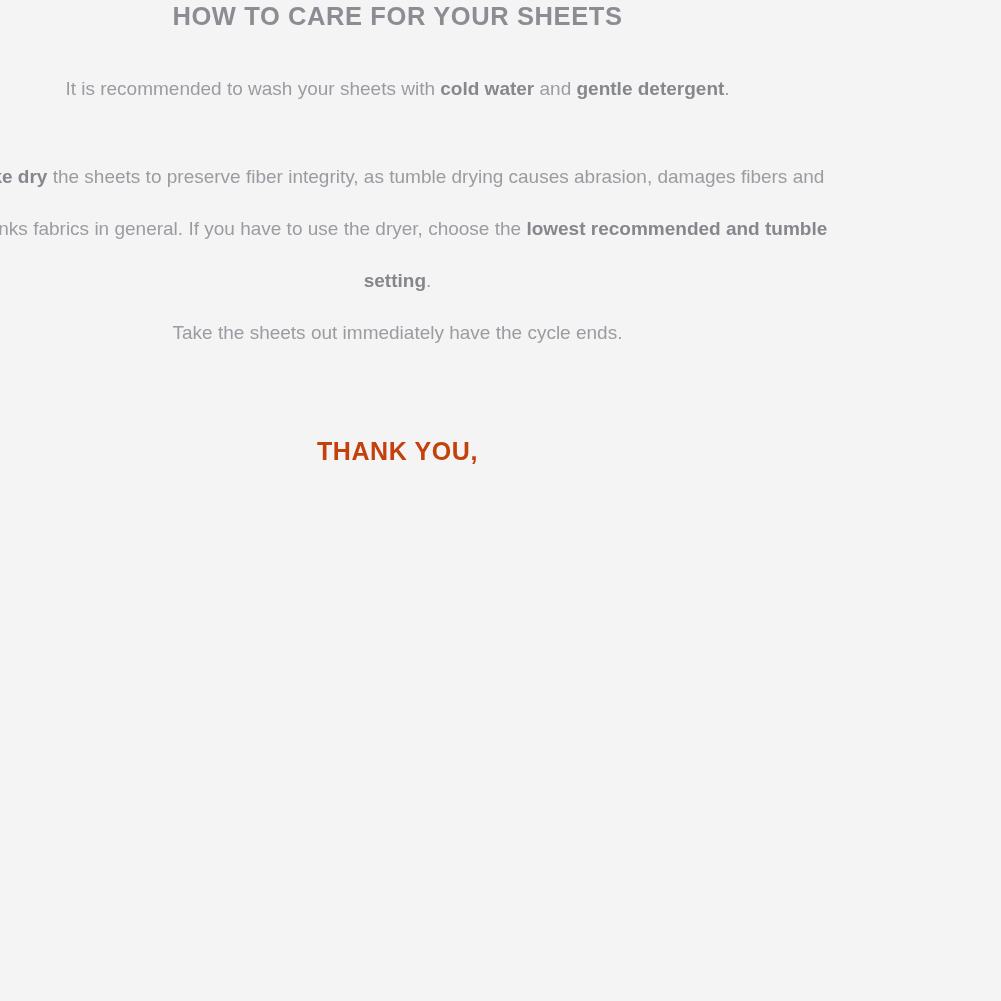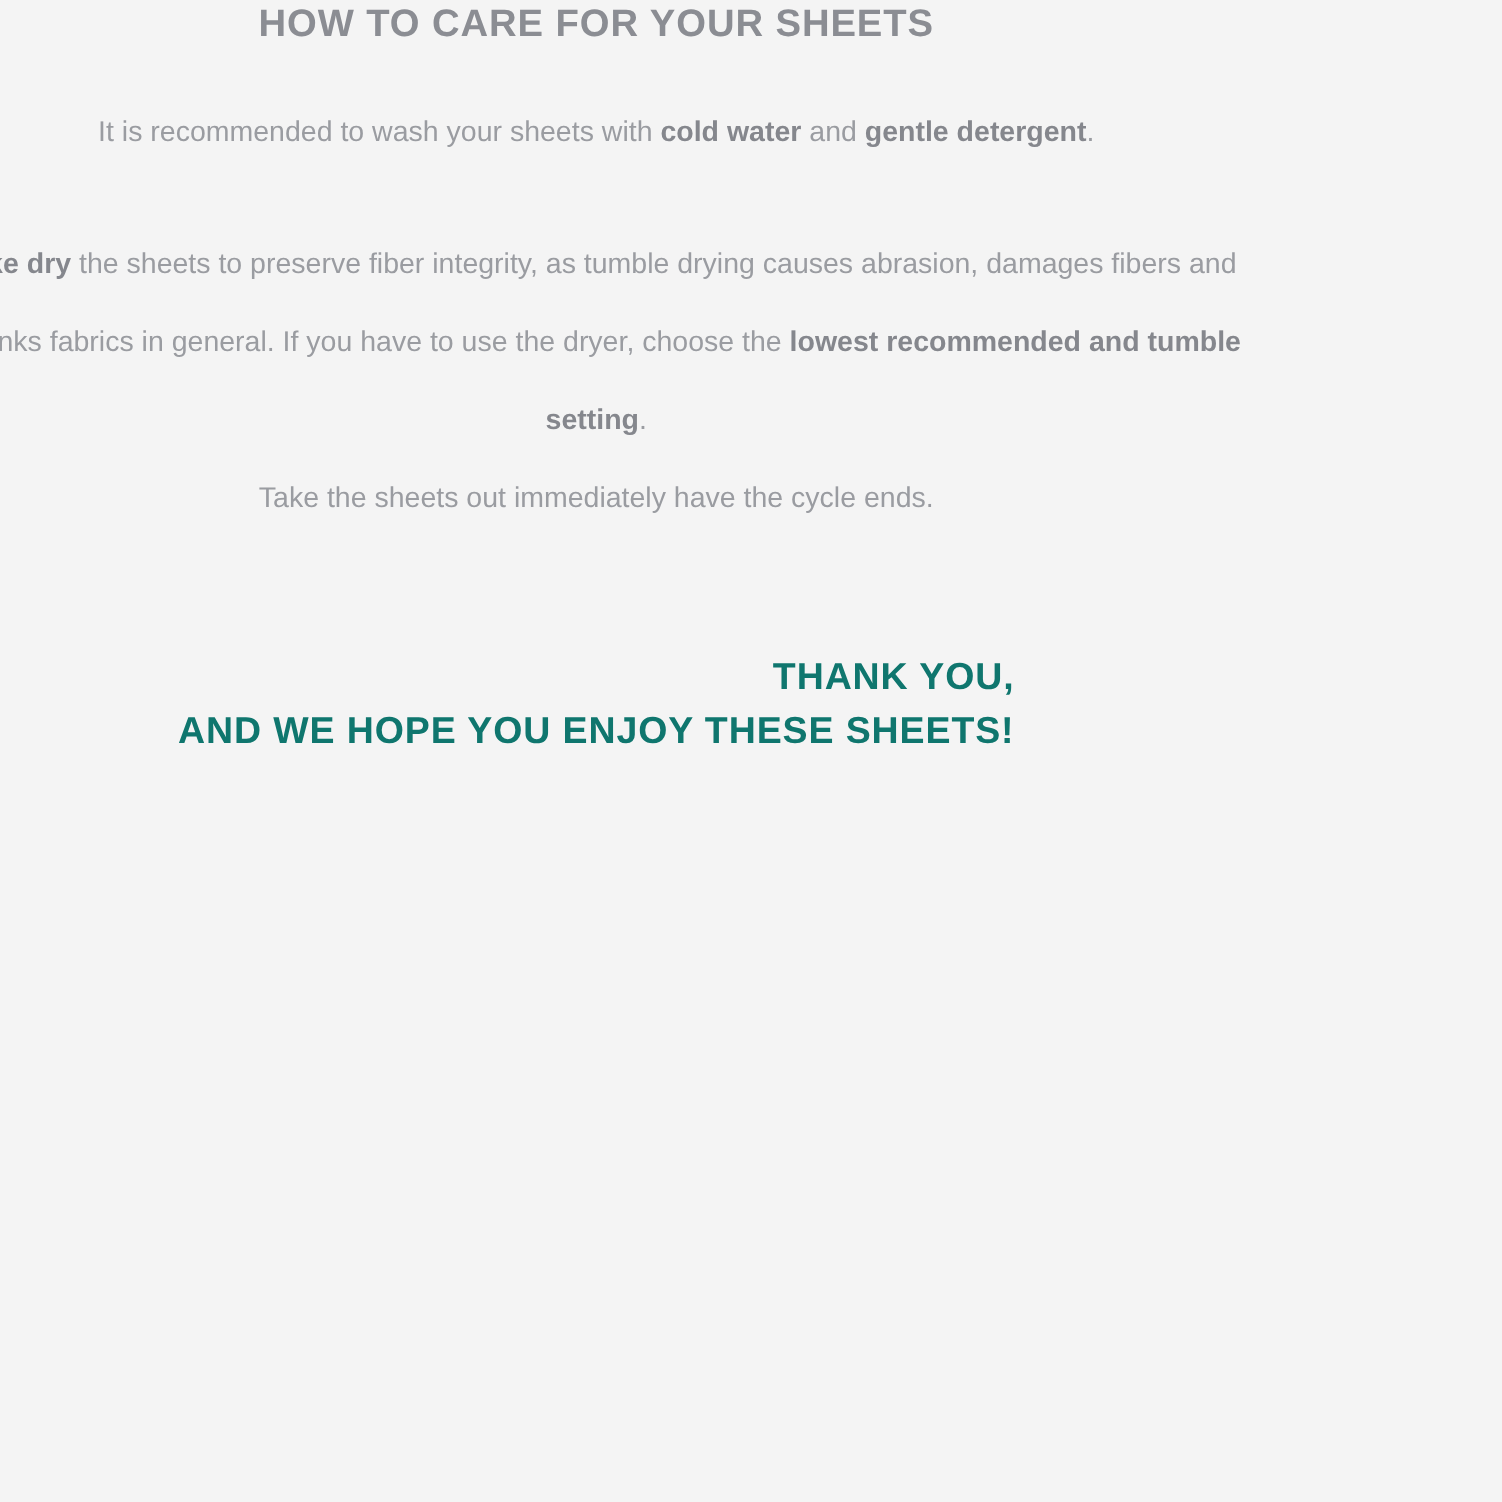--- a/index.html
+++ b/index.html
@@ -39,25 +39,25 @@
     color: #9a9ca1;
     margin: 0;
   }
   .para b {
     color: #85878d;
     font-weight: bold;
   }
   .gap-md { height: 36px; }
   .gap-lg { height: 38px; }
   .closing {
-    text-align: right;
+    text-align: left;
     font-size: 25px;
     font-weight: bold;
     letter-spacing: 0.6px;
-    color: #0f766e;
+    color: #c2410c;
     line-height: 36px;
     margin: 0;
   }
 </style>
 </head>
 <body>
 
 <div class="page">
 
   <h1 class="card-title">HOW TO CARE FOR YOUR SHEETS</h1>
@@ -66,15 +66,15 @@
 
   <div class="gap-md"></div>
 
   <p class="para"><b>Take dry</b><span> the sheets to preserve fiber integrity, as tumble drying causes abrasion, damages fibers and shrinks fabrics in general. If you have to use the dryer, choose the </span><b>lowest recommended and tumble setting</b><span>.</span><br><span>Take the sheets out immediately have the cycle ends.</span></p>
 
   <div class="gap-md"></div>
 
 
   <div class="gap-lg"></div>
 
-  <p class="closing"><span>THANK YOU,</span><br><span>AND WE HOPE YOU ENJOY THESE SHEETS!</span></p>
+  <p class="closing"><span>THANK YOU,</span><br></p>
 
 </div>
 
 </body></html>

